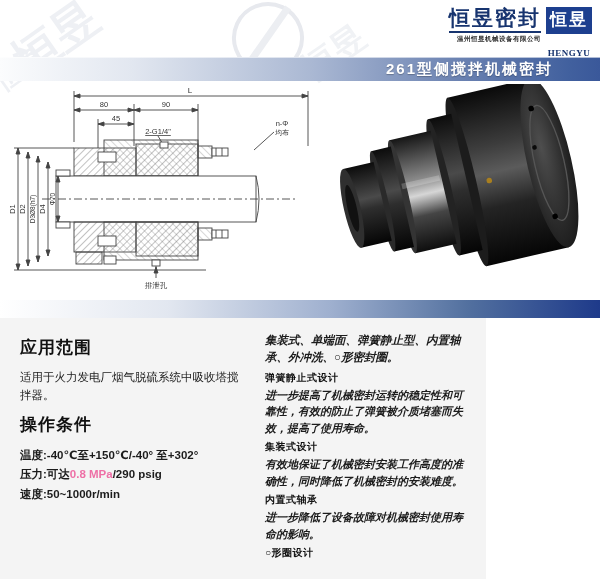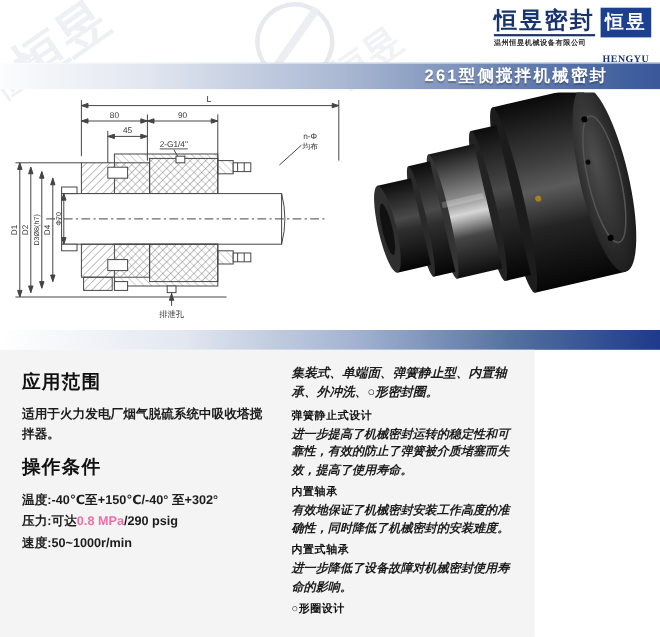--- a/index.html
+++ b/index.html
@@ -17,21 +17,21 @@
   }
   .wm-circle:before{
     content:"";position:absolute;left:-6px;top:28px;width:74px;height:7px;
     background:#eceef2;transform:rotate(-35deg);
   }
   .wm-glyph1{left:10px;top:8px;font-size:46px;font-weight:bold;transform:rotate(-35deg);color:#eef0f4;}
   .wm-glyph2{left:300px;top:30px;font-size:34px;font-weight:bold;transform:rotate(-35deg);color:#f0f2f5;}
   .wm-glyph3{left:-6px;top:52px;font-size:26px;font-weight:bold;transform:rotate(-35deg);color:#eef0f4;}
   
   .logo{position:absolute;top:7px;right:8px;display:flex;align-items:flex-start;}
-  .logo-left{margin-right:5px;}
+  .logo-left{text-align:right;margin-right:5px;}
   .logo-brand{
     font-size:21px;font-weight:bold;color:#17346f;letter-spacing:2px;
     border-bottom:2px solid #17346f;padding-bottom:1px;line-height:1.1;
     font-family:"Liberation Serif","DejaVu Serif",serif;
   }
   .logo-company{font-size:6.5px;color:#2a2a2a;letter-spacing:.5px;margin-top:2px;font-weight:bold;}
   .logo-badge{width:46px;text-align:center;}
   .logo-badge-box{
     background:#1d3f8f;color:#ffffff;font-size:17px;font-weight:bold;
     letter-spacing:2px;padding:3px 0 4px 0;line-height:1.2;
@@ -62,21 +62,21 @@
     background:linear-gradient(90deg,#ffffff 0%,#e2e7f0 28%,#9fb0cf 55%,#52709f 78%,#1e3a8a 100%);
   }
   
   .bottom{
     position:absolute;left:0;top:318px;width:486px;height:261px;
     background:#f4f4f4;display:flex;
   }
   .col-left{width:290px;padding:14px 0 0 20px;box-sizing:border-box;}
   .col-right{width:310px;padding:14px 14px 0 20px;box-sizing:border-box;}
   .sec-title{font-size:17px;font-weight:bold;color:#111;letter-spacing:1px;margin:4px 0 10px 0;}
-  .body-text{font-size:11.5px;font-weight:bold;color:#1c1c1c;line-height:1.55;margin:0 0 8px 0;}
+  .body-text{font-size:11.5px;font-weight:normal;color:#1c1c1c;line-height:1.55;margin:0 0 8px 0;}
   .app-text{width:225px;}
   .op-line{font-size:11.5px;font-weight:bold;color:#1c1c1c;line-height:1.7;}
   .hl-pink{color:#ee6fa6;}
   .feat-head{font-size:10px;font-weight:bold;color:#111;letter-spacing:.5px;margin:4px 0 2px 0;}
   .feat-body{font-size:11px;font-weight:bold;color:#1c1c1c;line-height:1.5;margin:0 0 2px 0;font-style:italic;}
   .intro{margin-bottom:4px;font-size:11.5px;}
   
   svg text{font-family:"Liberation Sans","DejaVu Sans",sans-serif;fill:#333;}
 </style>
 </head>
@@ -262,20 +262,20 @@
     <p class="body-text app-text">适用于火力发电厂烟气脱硫系统中吸收塔搅拌器。</p>
     <div class="sec-title">操作条件</div>
     <div class="op-line">温度:-40℃至+150℃/-40° 至+302°</div>
     <div class="op-line"><span>压力:可达</span><span class="hl-pink">0.8 MPa</span><span>/290 psig</span></div>
     <div class="op-line">速度:50~1000r/min</div>
   </div>
   <div class="col-right">
     <p class="feat-body intro">集装式、单端面、弹簧静止型、内置轴承、外冲洗、○形密封圈。</p>
     <div class="feat-head">弹簧静止式设计</div>
     <p class="feat-body">进一步提高了机械密封运转的稳定性和可靠性，有效的防止了弹簧被介质堵塞而失效，提高了使用寿命。</p>
-    <div class="feat-head">内置轴承</div>
+    <div class="feat-head">集装式设计</div>
     <p class="feat-body">有效地保证了机械密封安装工作高度的准确性，同时降低了机械密封的安装难度。</p>
     <div class="feat-head">内置式轴承</div>
     <p class="feat-body">进一步降低了设备故障对机械密封使用寿命的影响。</p>
     <div class="feat-head">○形圈设计</div>
 
   </div>
 </div>
 
 </body></html>

